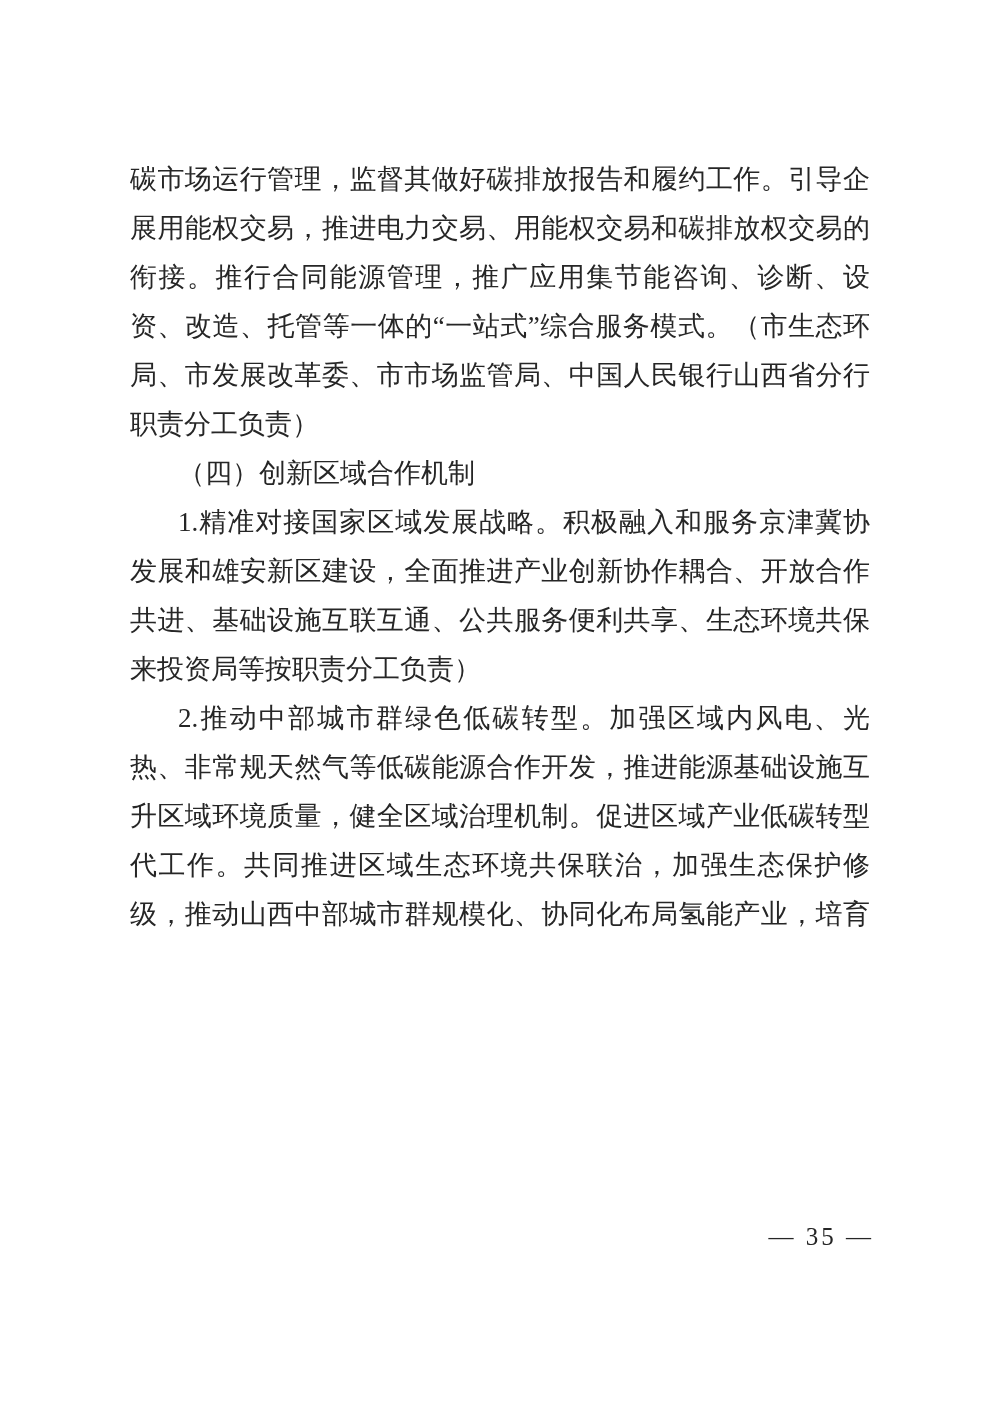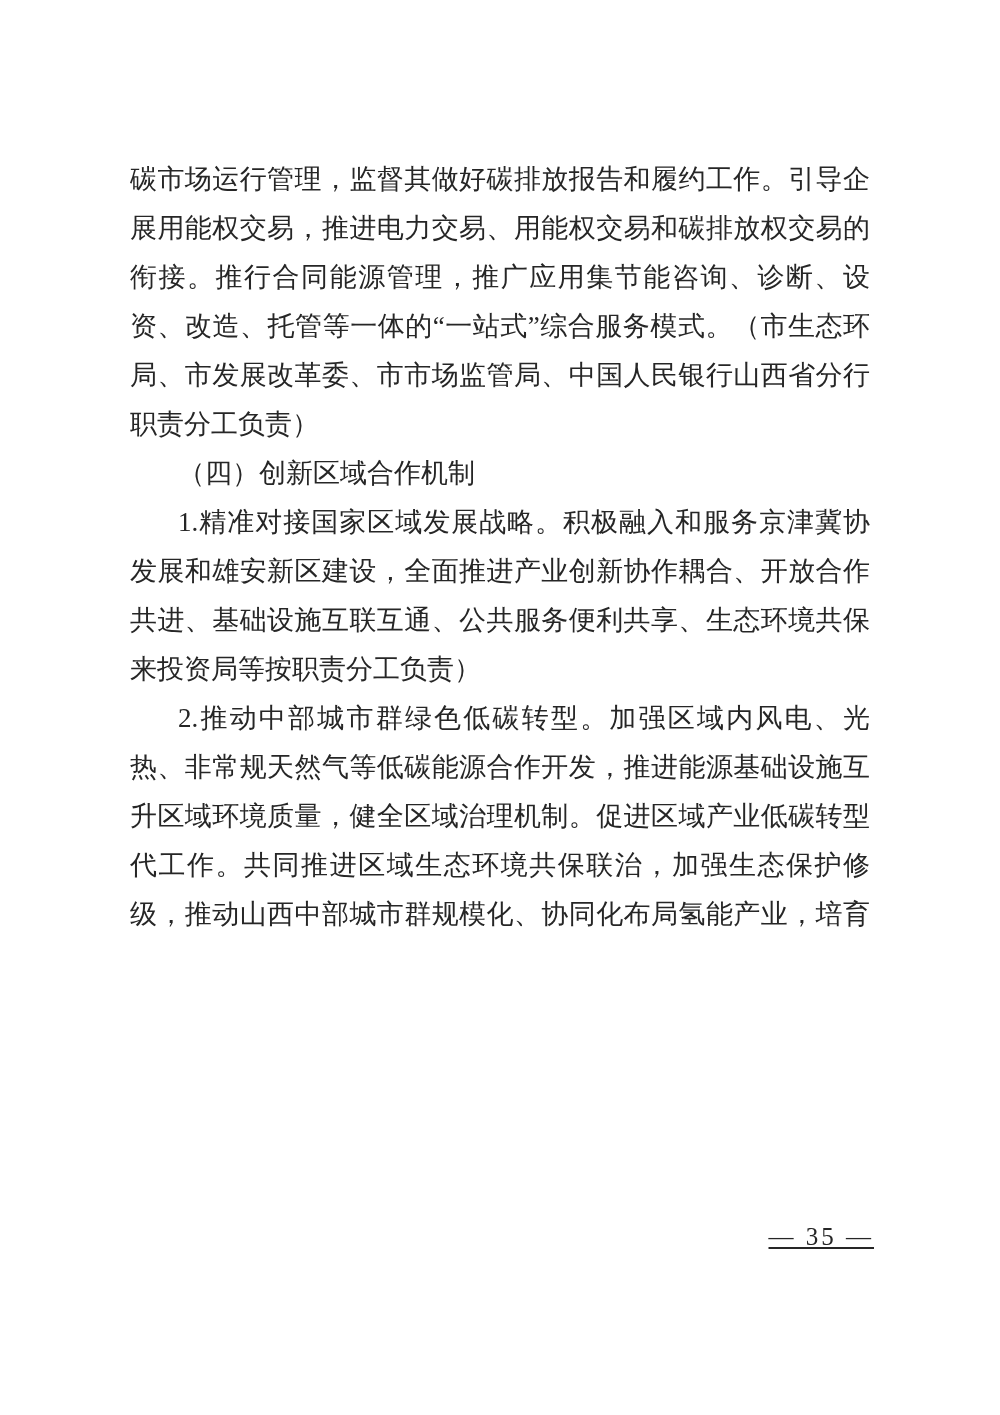--- a/index.html
+++ b/index.html
@@ -41,21 +41,20 @@
   }
   .page-footer {
     position: absolute;
     top: 1224px;
     right: 126px;
     font-size: 25px;
     line-height: 25px;
     letter-spacing: 3px;
     color: #262626;
     white-space: nowrap;
-    text-decoration: underline;
   }
 </style>
 </head>
 <body>
 
 <div class="page">
   <div class="text-block">
     <div class="tline">碳市场运行管理，监督其做好碳排放报告和履约工作。引导企业</div>
     <div class="tline">展用能权交易，推进电力交易、用能权交易和碳排放权交易的统筹</div>
     <div class="tline">衔接。推行合同能源管理，推广应用集节能咨询、诊断、设计、融</div>

